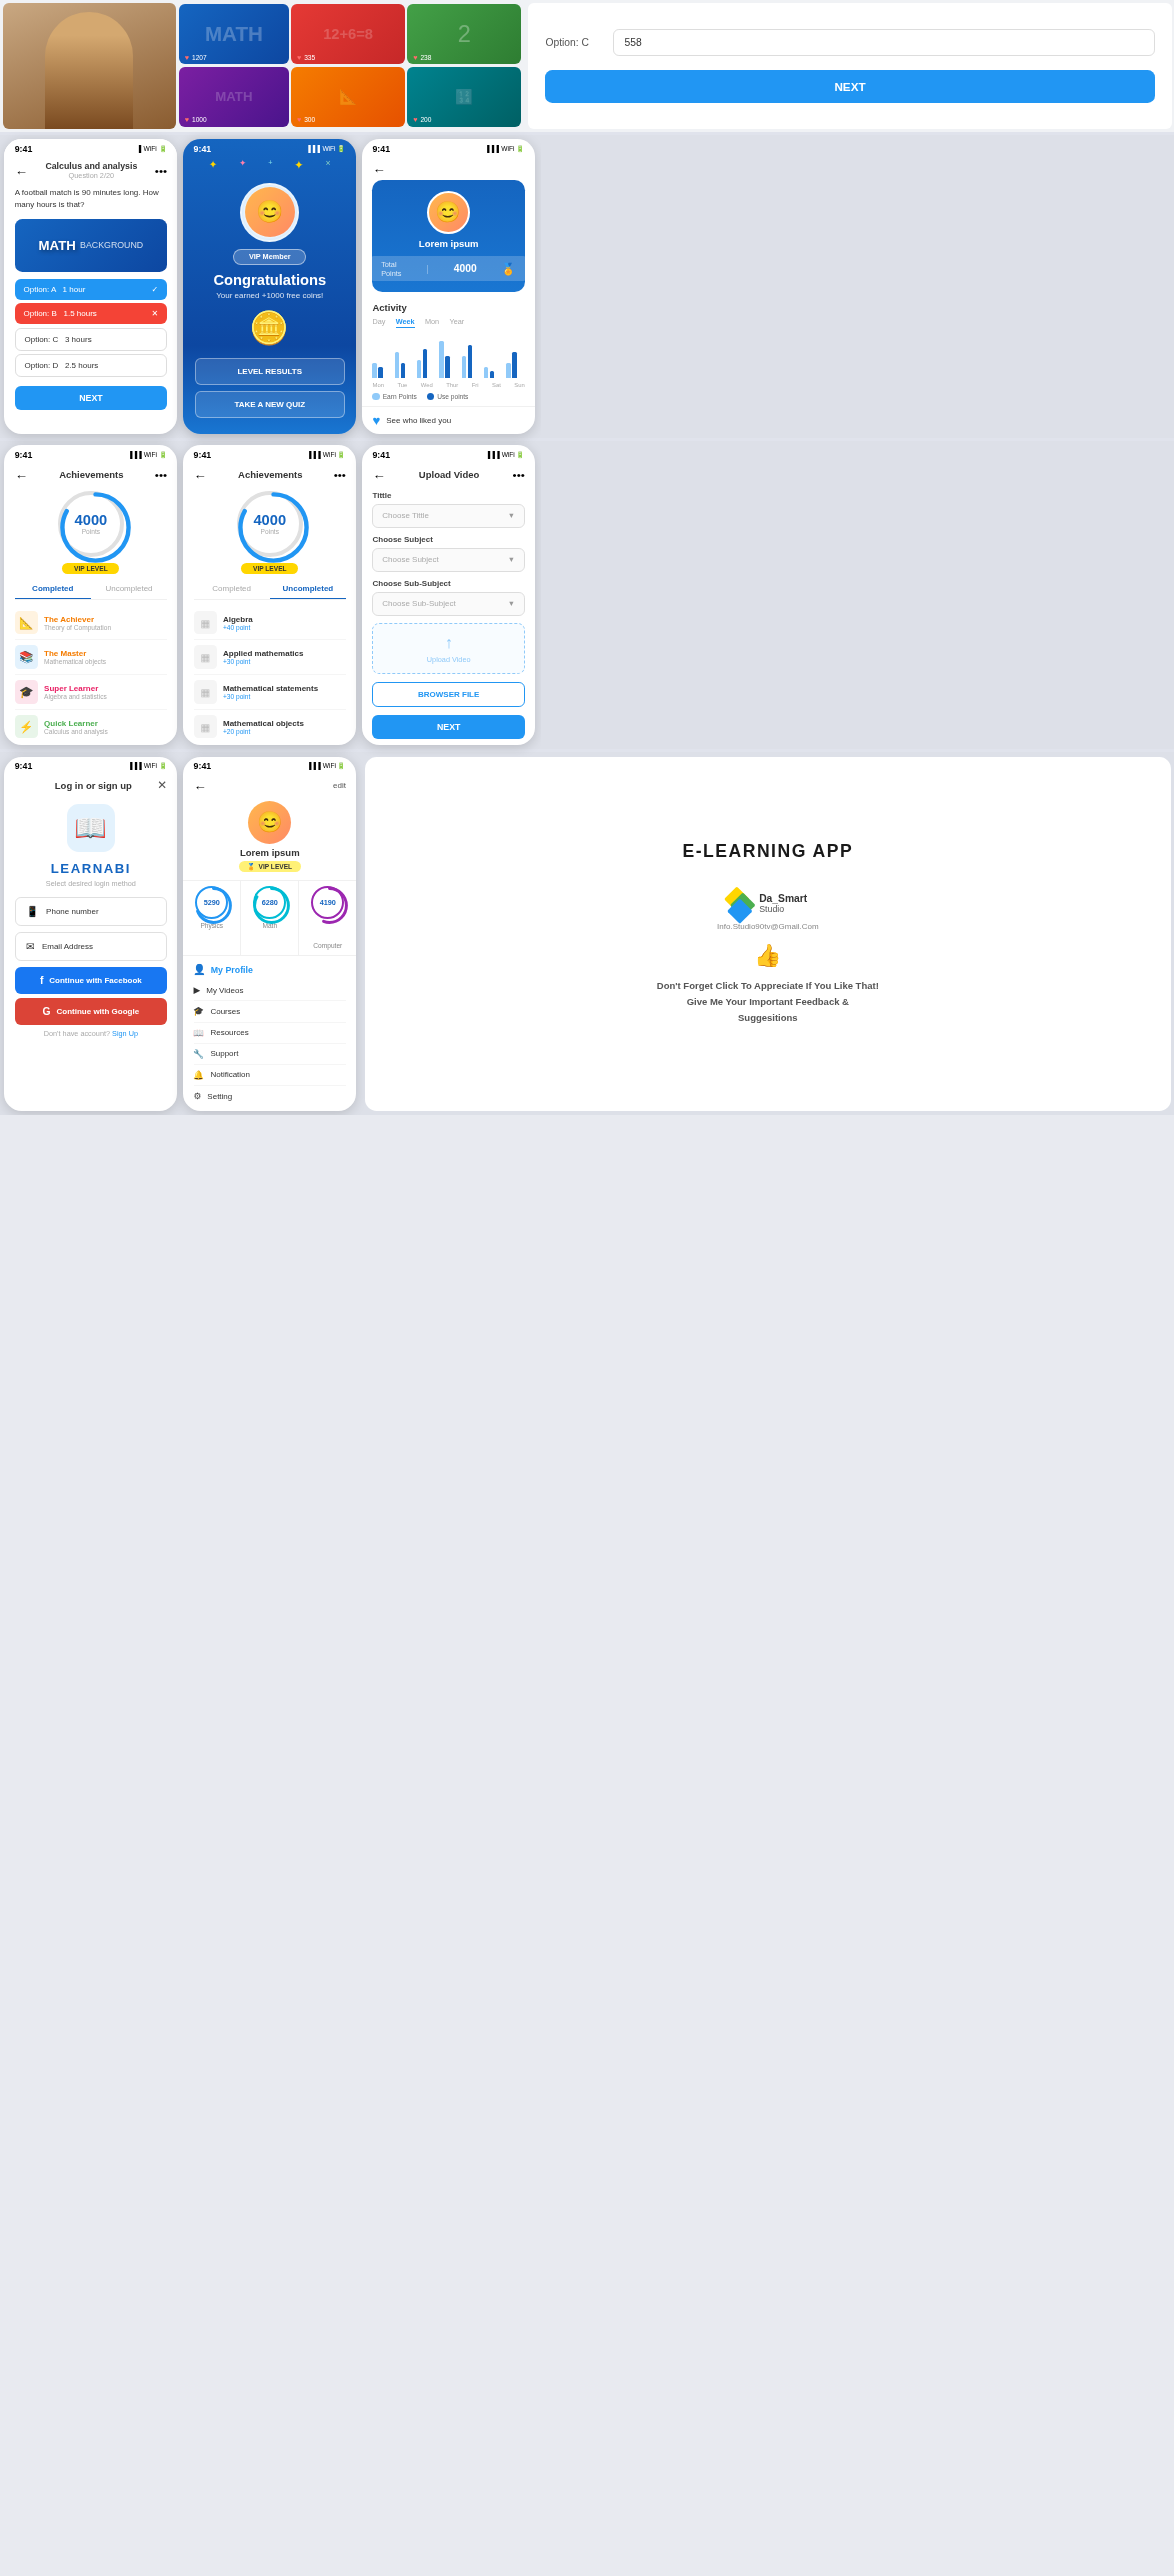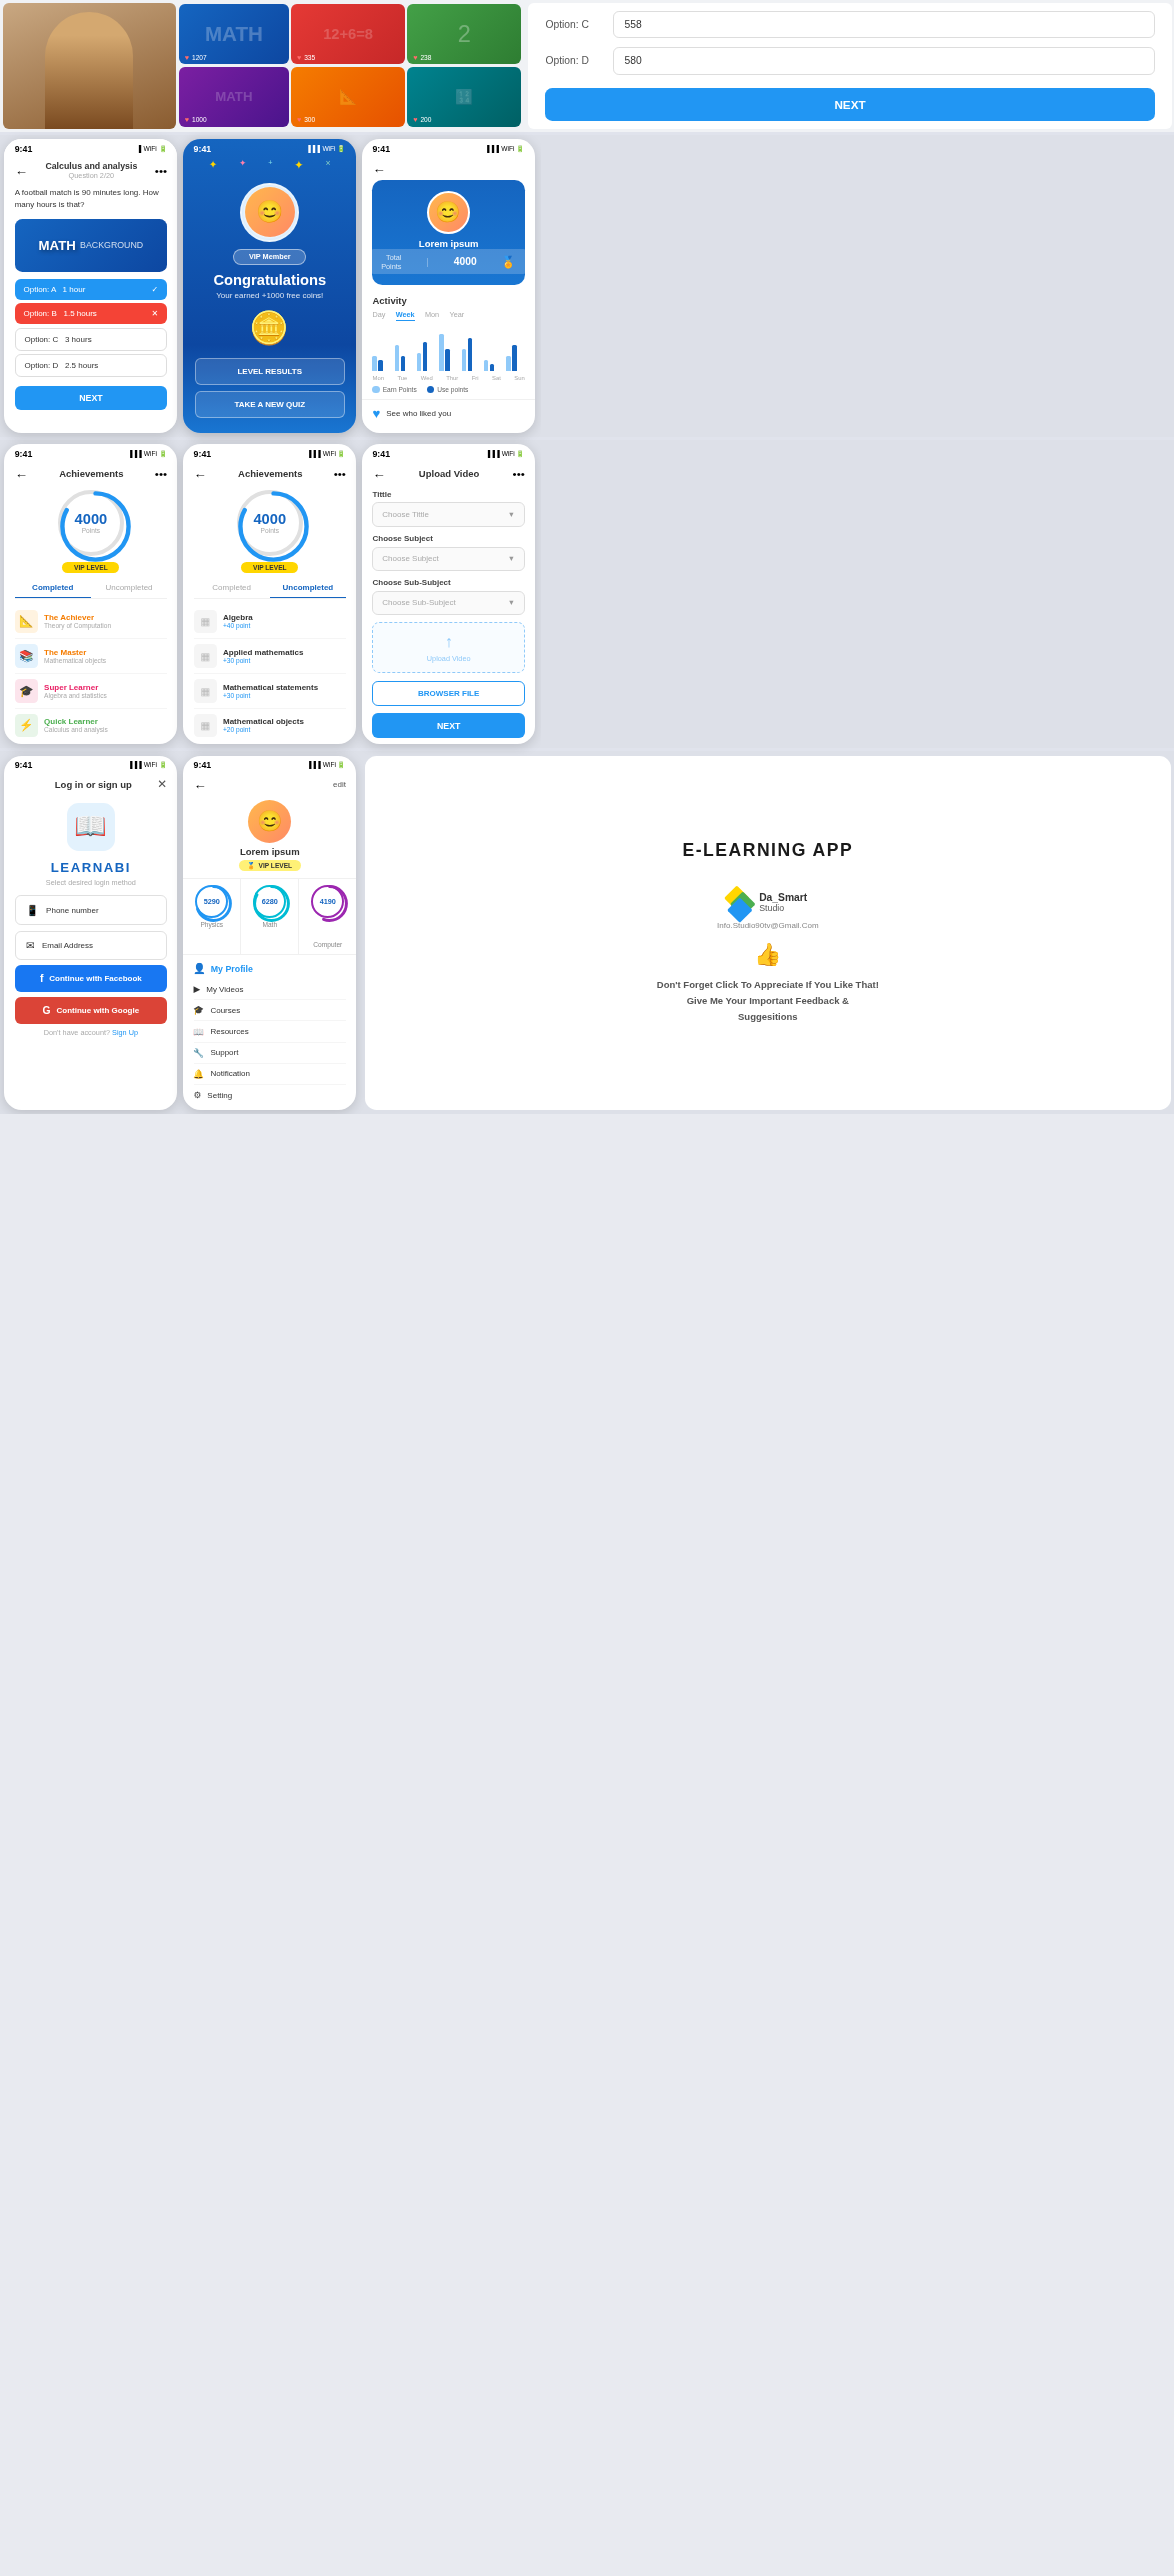--- a/index.html
+++ b/index.html
@@ -63,24 +63,20 @@
           <span style="color:#ff6b6b;font-size:7.3px;">♥</span>
           <span style="color:white;font-size:6.6px;">200</span>
         </div>
       </div>
     </div>
 
     <div style="flex:1;background:#fff;border-radius:5.9px;padding:14.7px 17.6px;display:flex;flex-direction:column;gap:8.8px;justify-content:center;">
       <div style="display:flex;align-items:center;gap:8.8px;">
         <span style="font-size:10.3px;color:#555;width:59px;">Option: C</span>
         <div style="flex:1;border:1.1px solid #ddd;border-radius:5.9px;padding:7.3px 10.3px;font-size:10.3px;color:#333;">558</div>
-      </div>
-      <div style="display:flex;align-items:center;gap:8.8px;">
-        <span style="font-size:10.3px;color:#555;width:59px;">Option: D</span>
-        <div style="flex:1;border:1.1px solid #ddd;border-radius:5.9px;padding:7.3px 10.3px;font-size:10.3px;color:#333;">580</div>
       </div>
       <button style="background:#2196f3;color:white;border:none;border-radius:7.3px;padding:10.3px;font-size:11.7px;font-weight:bold;cursor:pointer;width:100%;margin-top:4.4px;">NEXT</button>
     </div>
   </div>
 
   <div style="display:flex; padding:4.4px; gap:5.9px; background:#dde0e8; margin-top:2.9px;">
 
     <div style="width:173px;background:#fff;border-radius:17.6px;overflow:hidden;box-shadow:0 2.9px 11.7px rgba(0,0,0,0.15);flex-shrink:0;">
       <div style="display:flex;justify-content:space-between;align-items:center;padding:4.4px 10.3px;background:#fff;">
         <span style="font-size:8.8px;font-weight:bold;">9:41</span>
@@ -163,21 +159,21 @@
             <span>🔋</span>
           </div>
       </div>
       <div style="padding:2.9px 10.3px 0;">
         <span style="font-size:13.2px;cursor:pointer;">←</span>
       </div>
 
       <div style="background:linear-gradient(180deg,#1565c0,#1976d2);padding:10.3px;display:flex;flex-direction:column;align-items:center;margin:4.4px 10.3px;border-radius:10.3px;">
         <div style="width:43px;height:43px;border-radius:50%;background:linear-gradient(135deg,#ffb74d,#ff8a65);display:flex;align-items:center;justify-content:center;font-size:20.6px;border:2.2px solid white;">😊</div>
         <div style="color:white;font-size:9.5px;font-weight:bold;margin-top:4.4px;">Lorem ipsum</div>
-        <div style="background:rgba(255,255,255,0.2);border-radius:5.9px;padding:3.7px 13.2px;margin-top:0;display:flex;align-items:center;gap:25px;text-align:right;">
+        <div style="background:rgba(255,255,255,0.2);border-radius:5.9px;padding:3.7px 13.2px;margin-top:7px;display:flex;align-items:center;gap:25px;">
           <span style="color:rgba(255,255,255,0.8);font-size:7.3px;">Total Points</span>
           <span style="color:rgba(255,255,255,0.4);font-size:8.8px;">|</span>
           <span style="color:white;font-size:10.3px;font-weight:bold;">4000</span>
           <span style="font-size:11.7px;">🏅</span>
         </div>
       </div>
 
       <div style="padding:5.9px 10.3px;">
         <div style="font-size:9.5px;font-weight:bold;color:#333;margin-bottom:4.4px;">Activity</div>
         <div style="display:flex;gap:10.3px;margin-bottom:5.9px;font-size:7.3px;">

